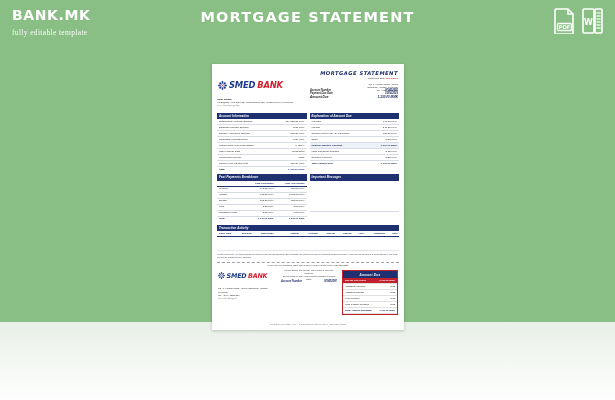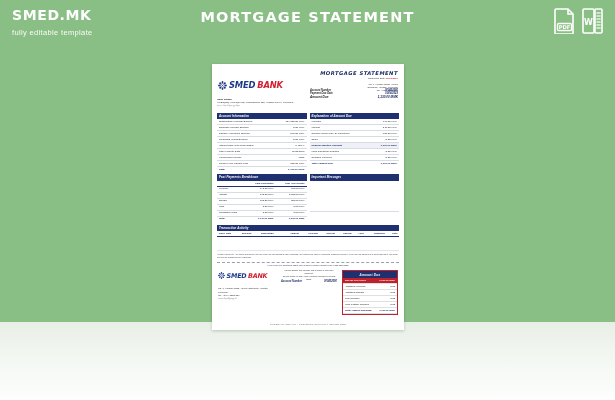--- a/index.html
+++ b/index.html
@@ -22,21 +22,21 @@
 
   
   .hdr{position:absolute;left:0;top:0;width:615px;height:56px;}
   .brand{position:absolute;left:12px;top:8px;}
   .brand-name{
     font-size:14px;font-weight:bold;color:#ffffff;letter-spacing:0.6px;
     font-family:"DejaVu Sans", sans-serif;line-height:1;
   }
   .brand-sub{
     margin-top:6px;font-size:7.5px;color:#ffffff;letter-spacing:0.35px;
-    font-family:Liberation Sans, sans-serif;opacity:.95;
+    font-family:Liberation Serif, serif;opacity:.95;
   }
   .hdr-title{
     position:absolute;left:0;top:9px;width:615px;text-align:center;
     font-size:14.5px;font-weight:bold;color:#ffffff;letter-spacing:1.2px;
     font-family:"DejaVu Sans", sans-serif;
   }
   .hdr-icons{position:absolute;right:12px;top:8px;display:flex;gap:7px;align-items:center;}
   .doc-ico{width:21px;height:26px;display:block;}
 
   
@@ -129,21 +129,21 @@
 <body>
 
 <div class="stage">
 
   <div class="bg-top"></div>
   <div class="bg-bottom"></div>
 
   <div class="hdr">
 
     <div class="brand">
-      <div class="brand-name">SMED.MK</div>
+      <div class="brand-name">BANK.MK</div>
       <div class="brand-sub">fully editable template</div>
     </div>
 
     <div class="hdr-title">MORTGAGE STATEMENT</div>
 
     <div class="hdr-icons">
       <span>
         <svg class="doc-ico" viewBox="0 0 21 26">
           <path d="M2 1 h12 l5 5 v19 a1 1 0 0 1 -1 1 H2 a1 1 0 0 1 -1 -1 V2 a1 1 0 0 1 1 -1 z" fill="none" stroke="#ffffff" stroke-width="1.6"></path>
           <path d="M14 1 v5 h5" fill="none" stroke="#ffffff" stroke-width="1.6"></path>

